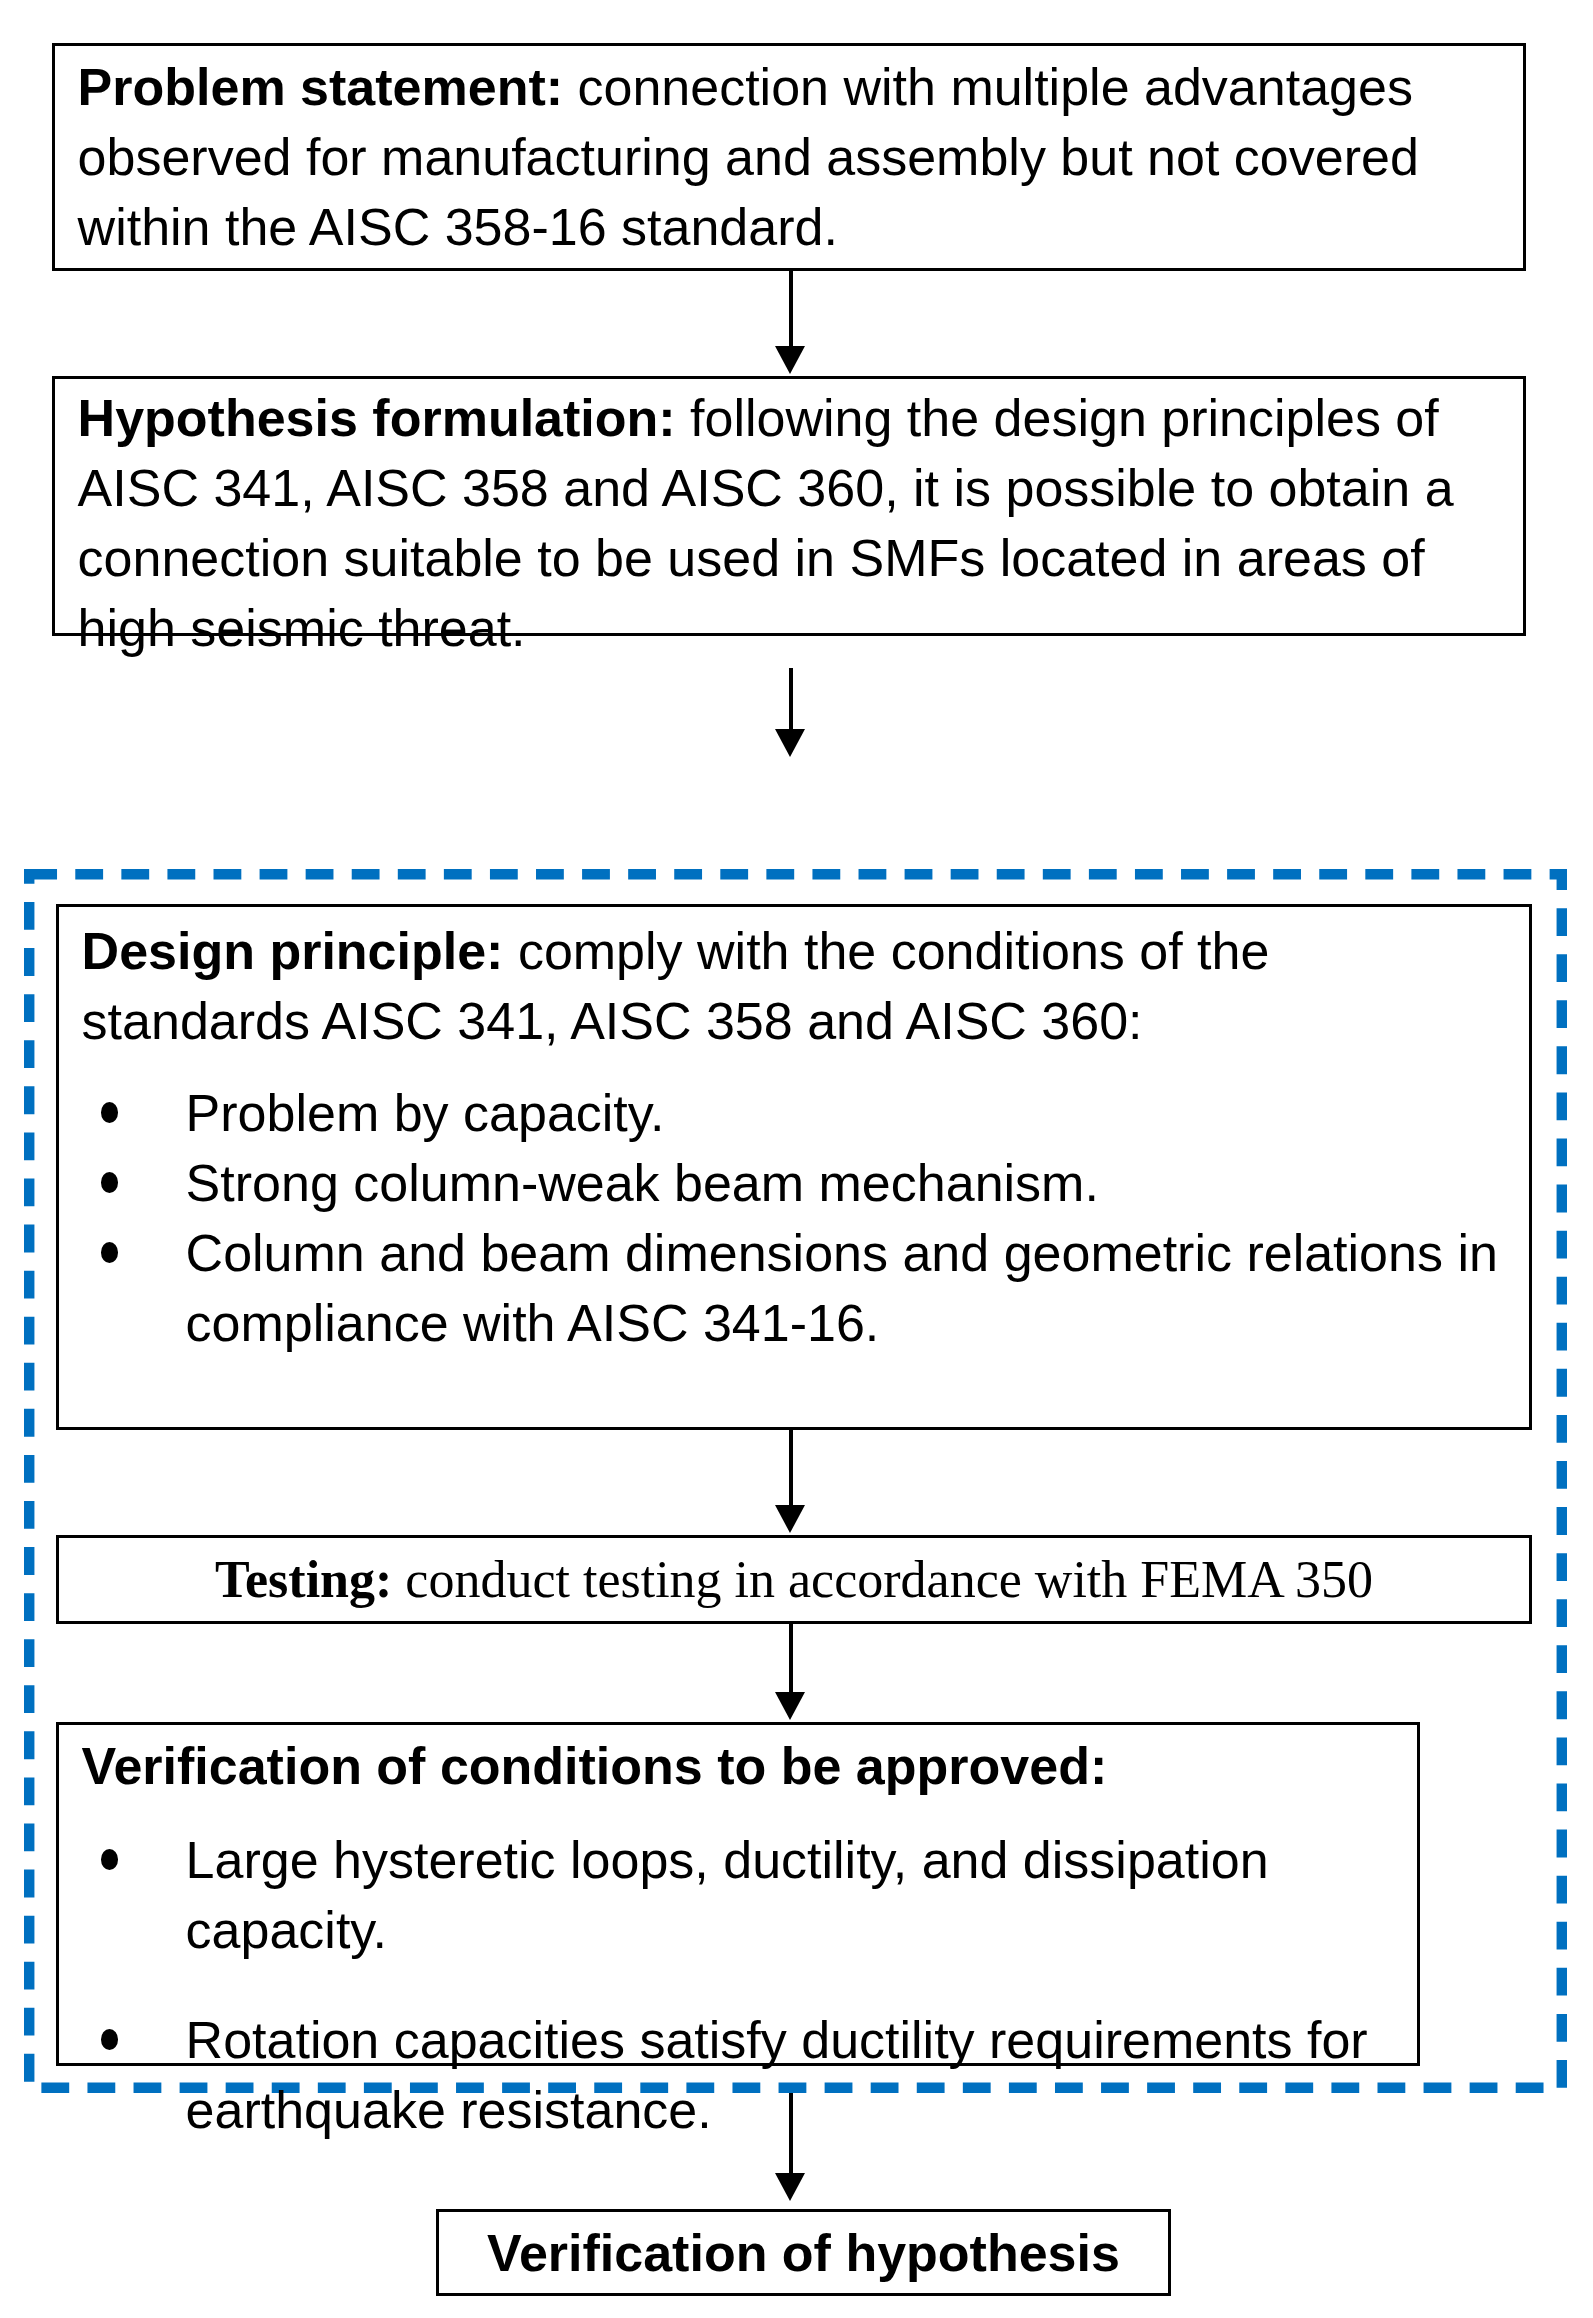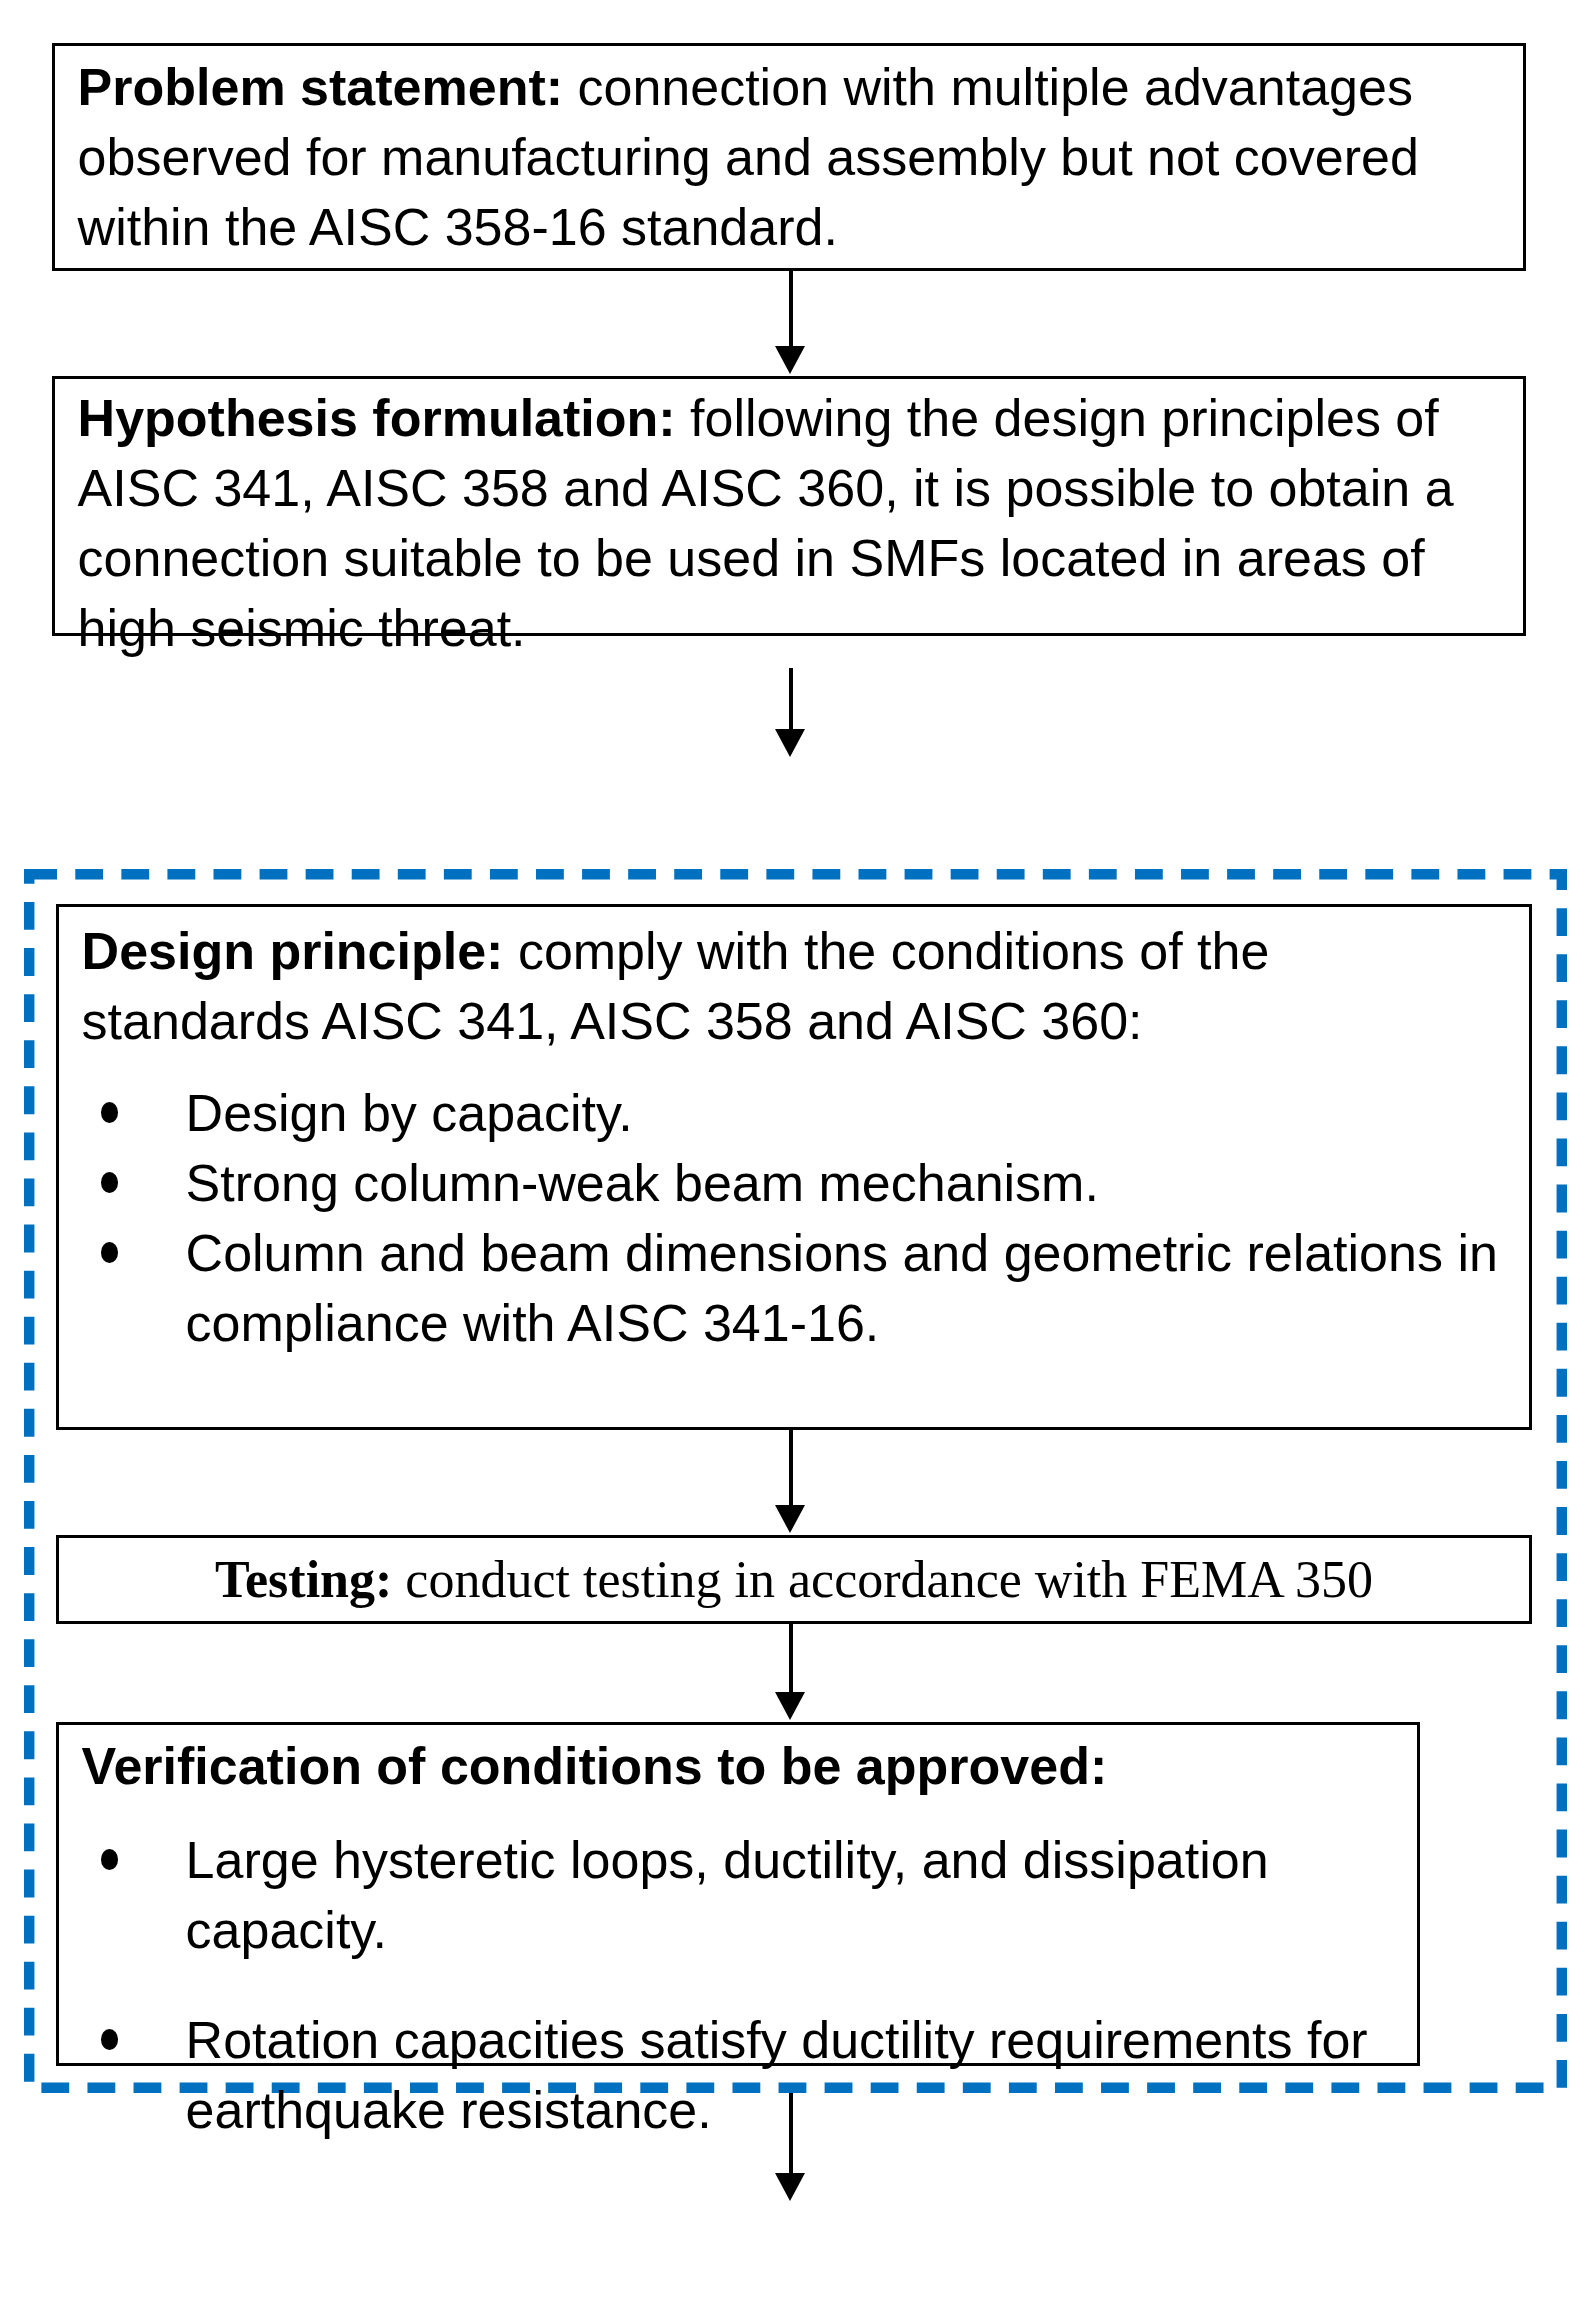--- a/index.html
+++ b/index.html
@@ -143,21 +143,21 @@
 
   <div id="dashed-region">
     <svg viewBox="0 0 1775 1408">
       <rect class="dashed-rect" x="6" y="6" width="1763" height="1396"></rect>
     </svg>
   </div>
 
   <div class="box" id="design-box">
     <p><b>Design principle:</b><span> comply with the conditions of the standards AISC 341, AISC 358 and AISC 360:</span></p>
     <ul class="bullets">
-      <li>Design by capacity.</li>
+      <li>Problem by capacity.</li>
       <li>Strong column-weak beam mechanism.</li>
       <li>Column and beam dimensions and geometric relations in compliance with AISC 341-16.</li>
     </ul>
   </div>
 
   <div class="arrow" id="arrow-3"></div>
 
   <div class="box" id="testing-box">
     <p><b>Testing:</b><span> conduct testing in accordance with FEMA 350</span></p>
   </div>
@@ -167,15 +167,18 @@
   <div class="box" id="verification-box">
     <p><b>Verification of conditions to be approved:</b></p>
     <ul class="bullets">
       <li>Large hysteretic loops, ductility, and dissipation capacity.</li>
       <li>Rotation capacities satisfy ductility requirements for earthquake resistance.</li>
     </ul>
   </div>
 
   <div class="arrow" id="arrow-5"></div>
 
+  <div class="box" id="final-box">
+    <p>Verification of hypothesis</p>
+  </div>
 
 </div>
 
 
 </body></html>

